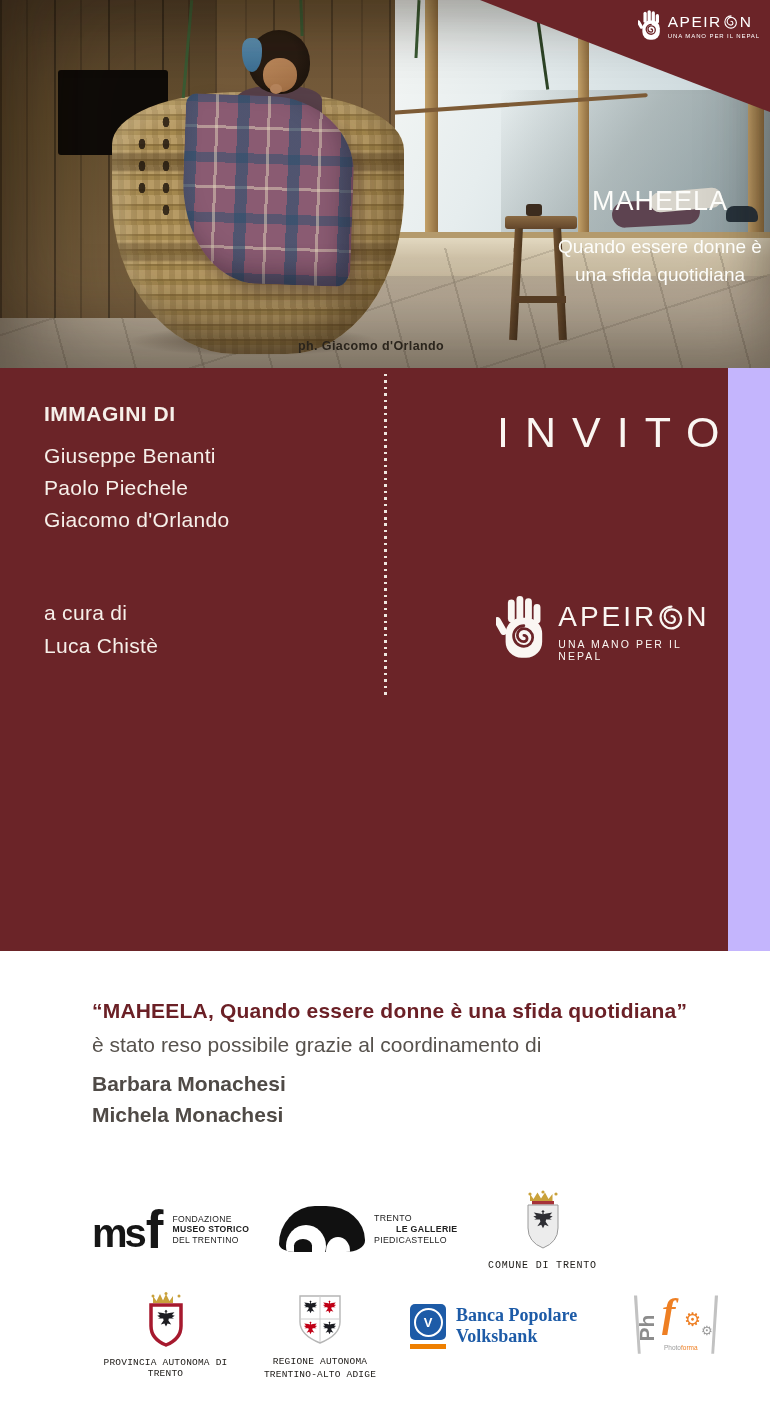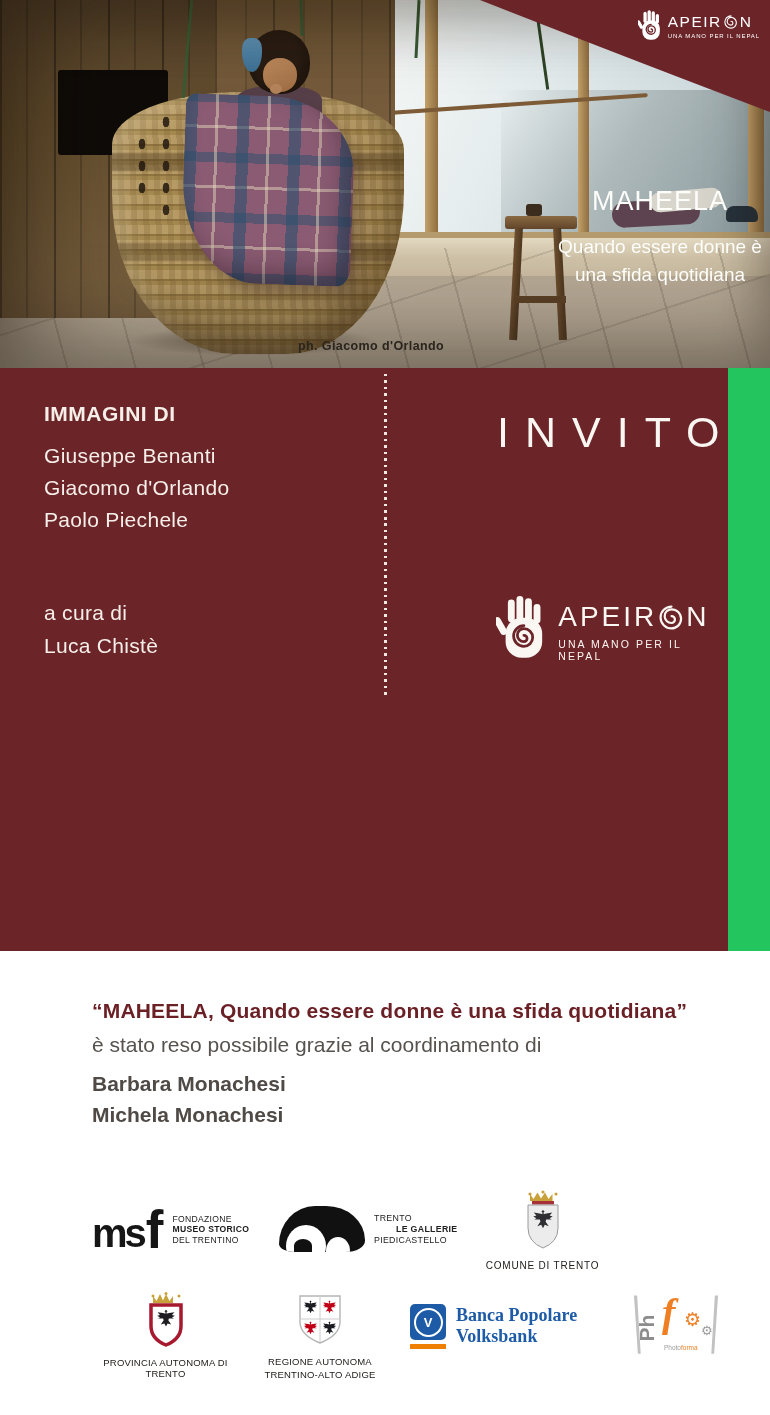--- a/index.html
+++ b/index.html
@@ -1,17 +1,17 @@
 <!DOCTYPE html>
 <html><head>
 <meta charset="utf-8">
 <style>
   html,body{margin:0;padding:0;background:#fff;}
   .poster{position:relative;width:770px;height:1415px;overflow:hidden;
-          font-family:"Liberation Sans", sans-serif;background:#22c55e;}
+          font-family:"Liberation Sans", sans-serif;background:#c4b5fd;}
 
   
   .photo{position:absolute;top:0;left:0;width:770px;height:368px;overflow:hidden;
          background:linear-gradient(180deg,#8d8272 0%,#9a8e7c 55%,#b4a790 75%,#c0b49e 100%);}
   .photo::after{content:"";position:absolute;inset:0;z-index:12;pointer-events:none;
          box-shadow:inset 0 -46px 70px rgba(40,30,20,.38), inset 60px 0 90px rgba(25,16,8,.30), inset 0 30px 50px rgba(30,22,12,.18);}
   .window{position:absolute;left:385px;top:0;width:385px;height:238px;
          background:linear-gradient(115deg,#f5f7f5 0%,#e6edee 35%,#d4dfe2 65%,#bccdd2 100%);}
   .mountain{position:absolute;left:30%;top:38%;right:0;bottom:0;
          background:linear-gradient(125deg,rgba(150,160,158,0) 0%,rgba(140,152,152,.55) 45%,rgba(118,134,138,.72) 100%);}
@@ -123,21 +123,21 @@
   .event-loc{margin-top:23px;font-size:17.5px;letter-spacing:.4px;}
 
   
   .bottom{position:absolute;top:951px;left:0;width:770px;height:464px;background:#fff;}
   .credits{padding:48px 40px 0 92px;}
   .credit-title{margin:0 0 10px 0;font-size:21px;font-weight:bold;color:#6B2026;letter-spacing:.2px;}
   .credit-sub{margin:0 0 11px 0;font-size:21px;color:#57524d;}
   .credit-name{margin:0;font-size:21px;line-height:31px;font-weight:bold;color:#4f4a46;}
   .row1{position:absolute;left:0;top:247px;width:770px;height:80px;}
   .row2{position:absolute;left:0;top:341px;width:770px;height:80px;}
-  .serif-label{font-family:Liberation Sans, sans-serif;color:#23201d;}
+  .serif-label{font-family:Liberation Mono, monospace;color:#23201d;}
 
   .sp-msf{position:absolute;left:92px;top:14px;display:flex;align-items:flex-end;}
   .msf-mark{display:flex;align-items:flex-end;color:#161616;}
   .msf-ms{font-size:40px;font-weight:bold;letter-spacing:-3px;line-height:30px;}
   .msf-f{font-size:53px;font-weight:bold;line-height:36px;margin-left:2px;}
   .msf-text{margin-left:9px;font-size:8.6px;line-height:10.5px;letter-spacing:.3px;color:#1a1a1a;padding-bottom:3px;}
   .msf-text .b{font-weight:bold;}
 
   .sp-gallerie{position:absolute;left:279px;top:8px;display:flex;align-items:center;}
   .tunnel{position:relative;width:86px;height:46px;}
@@ -263,22 +263,22 @@
     <div class="photo-caption">ph. Giacomo d'Orlando</div>
   </div>
 
   <div class="red-main">
     <div class="dotted"></div>
 
     <div class="col-left">
       <div class="immagini">IMMAGINI DI</div>
       <ul class="names">
         <li>Giuseppe Benanti</li>
+        <li>Paolo Piechele</li>
         <li>Giacomo d'Orlando</li>
-        <li>Paolo Piechele</li>
       </ul>
     </div>
 
     <div class="curator">
       <div>a cura di</div>
       <div>Luca Chistè</div>
     </div>
 
     <div class="invito">INVITO</div>
 

